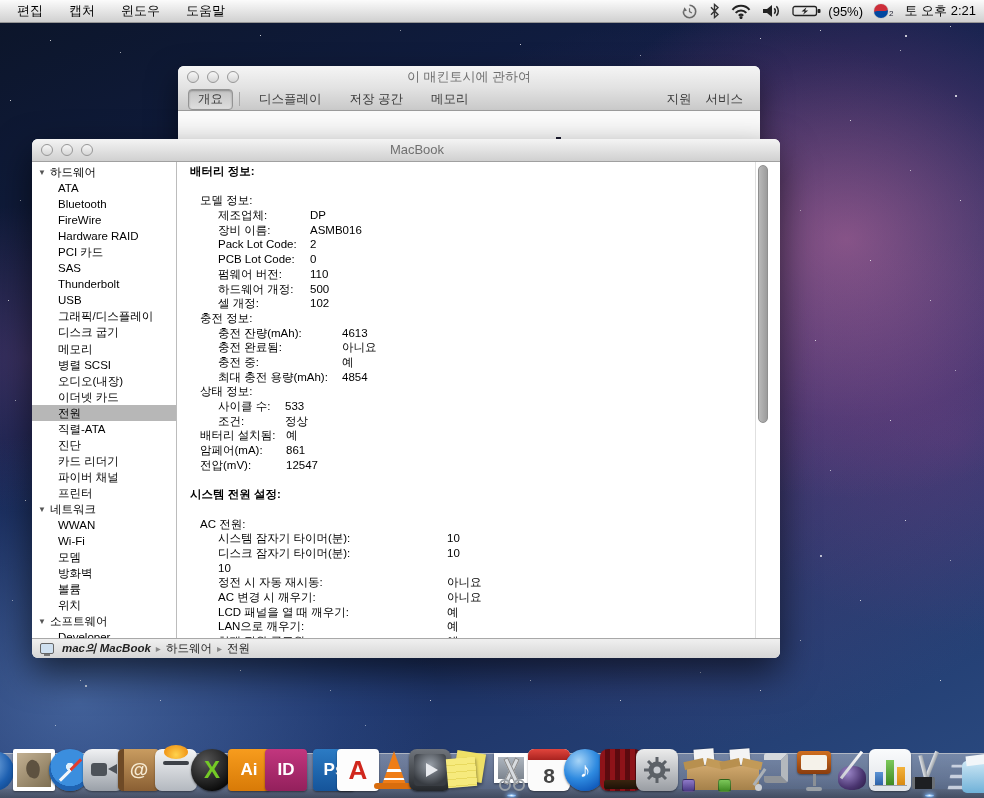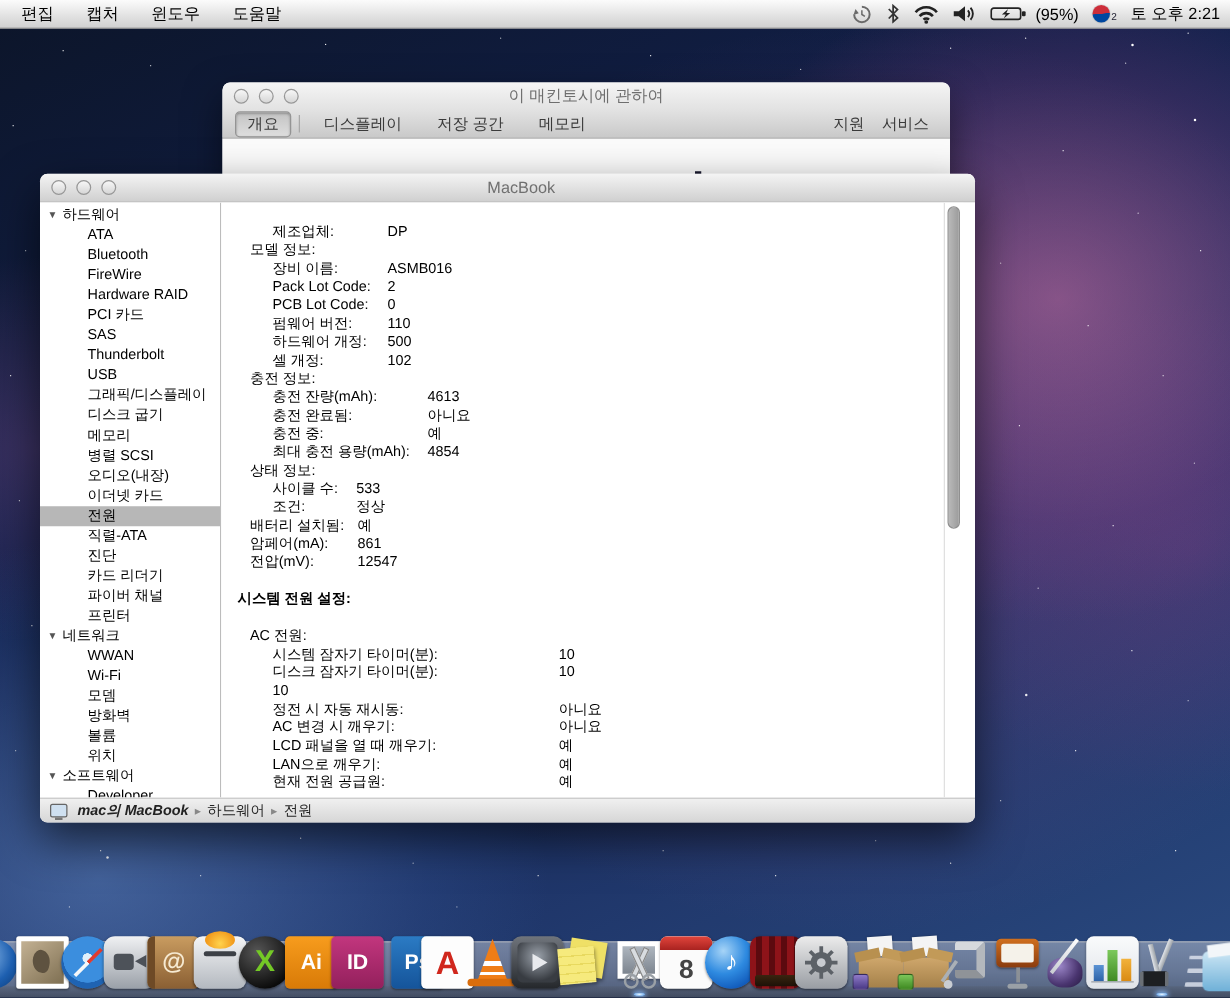--- a/index.html
+++ b/index.html
@@ -64,21 +64,21 @@
   
   .win-si{position:absolute;left:32px;top:139px;width:748px;height:519px;z-index:3;
     border-radius:6px;box-shadow:0 14px 36px rgba(0,0,0,.6);background:#fff;}
   .win-si .titlebar{height:23px;border-radius:6px 6px 0 0;background:linear-gradient(#f4f4f4,#d0d0d0);
     border-bottom:1px solid #a0a0a0;position:relative;text-align:center;box-sizing:border-box;padding-left:22px;}
   .win-si .wtitle{line-height:22px;color:#707070;}
   .si-body{position:absolute;left:0;top:23px;right:0;bottom:20px;display:flex;overflow:hidden;}
   .sidebar{width:145px;background:#fff;border-right:1px solid #bcbcbc;overflow:hidden;
     padding-top:2px;box-sizing:border-box;flex:none;}
   .sb-row{height:16.05px;line-height:16.05px;font-size:11.5px;color:#000;white-space:nowrap;
-    padding-left:38px;overflow:hidden;}
+    padding-left:26px;overflow:hidden;}
   .sb-row.sec{padding-left:6px;font-size:11.5px;}
   .sb-row .tri{font-size:8px;color:#555;margin-right:4px;vertical-align:1px;}
   .sb-row.sel{background:#b7b7b7;}
   .content{position:relative;flex:1;background:#fff;padding:2px 0 0 8px;box-sizing:border-box;overflow:hidden;}
   .c-row{height:14.7px;line-height:14.7px;font-size:11.5px;color:#000;white-space:nowrap;display:flex;}
   .c-row.hd{font-weight:bold;}
   .c-row.i0{padding-left:5px}.c-row.i1{padding-left:15px}.c-row.i2{padding-left:33px}
   .c-label{display:inline-block;}
   .g-model .c-label{min-width:92px}.g-charge .c-label{min-width:124px}
   .g-health .c-label{min-width:67px}.g-root .c-label{min-width:86px}.g-ac .c-label{min-width:229px}
@@ -284,26 +284,27 @@
         <div class="sb-row"><span class="sb-label">Wi-Fi</span></div>
         <div class="sb-row"><span class="sb-label">모뎀</span></div>
         <div class="sb-row"><span class="sb-label">방화벽</span></div>
         <div class="sb-row"><span class="sb-label">볼륨</span></div>
         <div class="sb-row"><span class="sb-label">위치</span></div>
         <div class="sb-row sec"><span class="tri">▼</span><span class="sb-label">소프트웨어</span></div>
         <div class="sb-row"><span class="sb-label">Developer</span></div>
       </div>
     <div class="content">
       <div>
+          <div class="c-row i0 hd">배터리 정보:</div>
           <div class="c-row i0"></div>
+          <div class="c-row i1">모델 정보:</div>
           <div class="c-row i2 g-model">
             <span class="c-label">제조업체:</span>
             <span class="c-value">DP</span>
           </div>
-          <div class="c-row i1">모델 정보:</div>
           <div class="c-row i2 g-model">
             <span class="c-label">장비 이름:</span>
             <span class="c-value">ASMB016</span>
           </div>
           <div class="c-row i2 g-model">
             <span class="c-label">Pack Lot Code:</span>
             <span class="c-value">2</span>
           </div>
           <div class="c-row i2 g-model">
             <span class="c-label">PCB Lot Code:</span>

